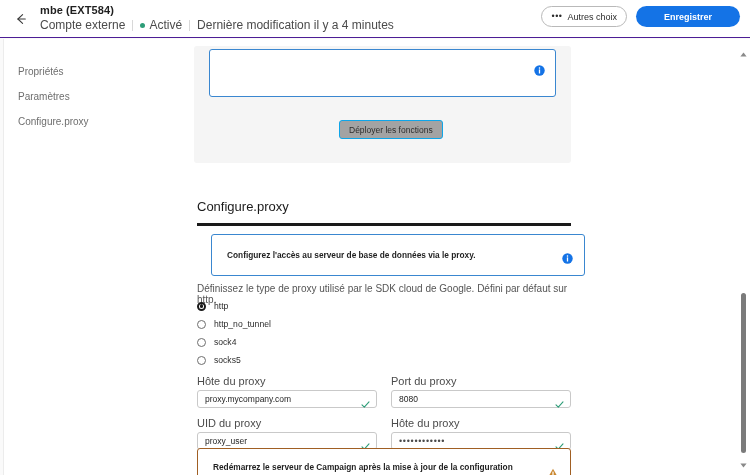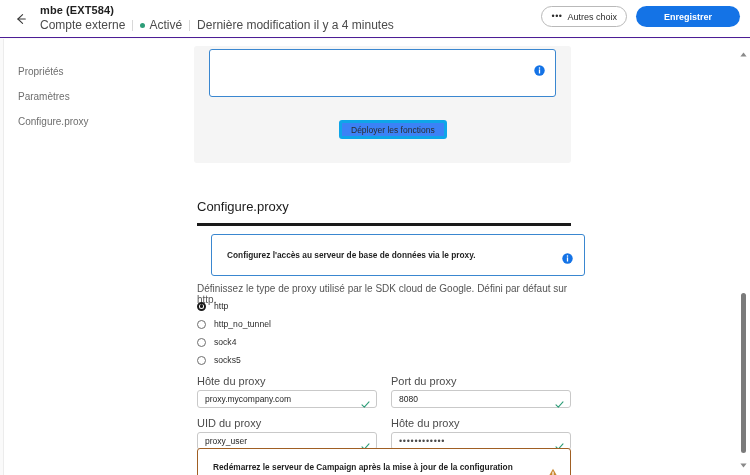--- a/index.html
+++ b/index.html
@@ -160,23 +160,23 @@
     color: #1f1f1f;
   }
   .banner-icon {
     position: absolute; right: 10px; top: 12px;
     width: 11px; height: 11px;
   }
   .deploy-btn {
     position: absolute; left: 145px; top: 81px;
     height: 19px;
     padding: 0 9px;
-    border: 3px solid #0ea5e9;
+    border: 1px solid #0ea5e9;
     border-radius: 3px;
-    background: #3b82f6;
+    background: #a3a3a3;
     font-size: 8.5px; color: #2c2c2c;
     display: flex; align-items: center;
     cursor: pointer;
     font-family: "Liberation Sans", sans-serif;
     white-space: nowrap;
   }
 
   
   .section-title {
     position: absolute; left: 3px; top: 160px;

